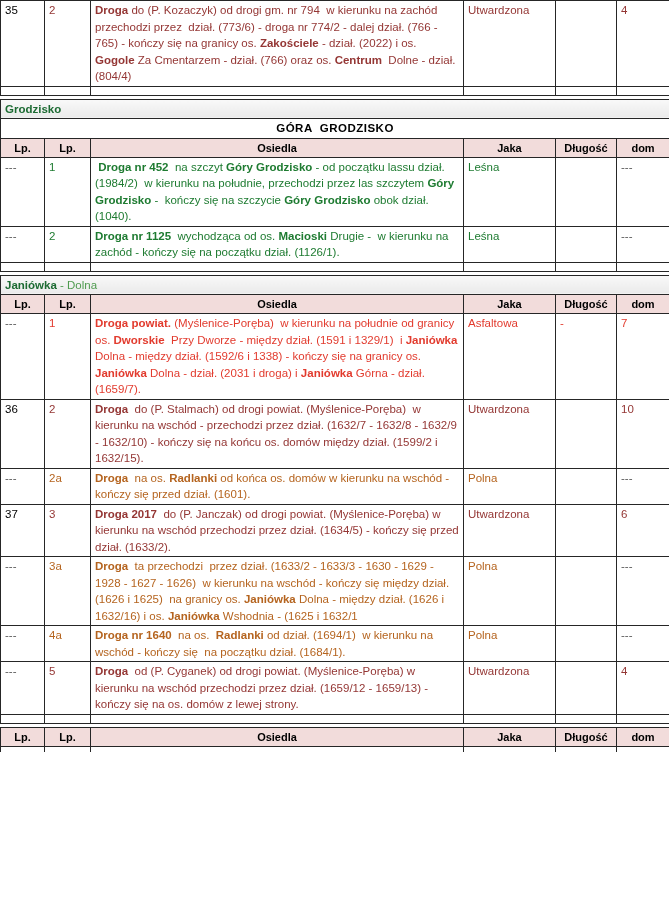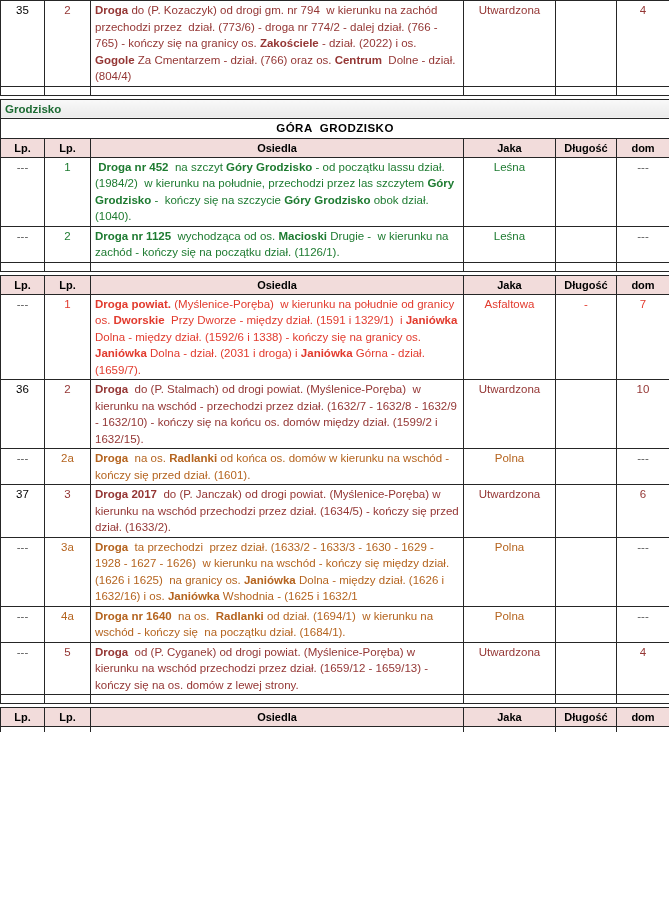--- a/index.html
+++ b/index.html
@@ -21,21 +21,21 @@
     letter-spacing:.5px;padding:13px 120px 13px 10px;white-space:pre;
   }
   td.band-cell{
     background:linear-gradient(#f9f9f9,#eaeaea);
     font-size:15px;line-height:19px;padding:3px 4px 3px 100px;white-space:pre;
   }
   td.band-cell .band-bold{font-weight:bold;}
   tr.hdr td{
     font-weight:bold;font-size:11px;line-height:14px;text-align:center;padding:2px;
   }
-  td.num-cell{text-align:center;padding:1px 2px;}
+  td.num-cell{text-align:left;padding:1px 2px;}
   td.osiedla-cell{white-space:pre-wrap;padding:1px 5px;}
   tr.spacer td{height:8px;padding:0;}
   tr.tail td{height:5px;padding:0;border-bottom:none;}
   b{font-weight:bold;}
 </style>
 </head>
 <body>
 
 <div id="page">
     <table class="tbl">
@@ -119,20 +119,23 @@
     <table class="tbl">
       <colgroup>
         <col style="width: 44px;">
         <col style="width: 46px;">
         <col style="width: 373px;">
         <col style="width: 92px;">
         <col style="width: 61px;">
         <col style="width: 53px;">
       </colgroup>
       <tbody>
+        <tr>
+          <td class="band-cell" colspan="6"><span class="band-bold" style="color: rgb(29, 107, 51);">Janiówka</span><span class="band-light" style="color: rgb(79, 155, 79);"> - Dolna</span></td>
+        </tr>
         <tr class="hdr">
           <td style="background: rgb(242, 220, 219);">Lp.</td>
           <td style="background: rgb(242, 220, 219);">Lp.</td>
           <td style="background: rgb(242, 220, 219);">Osiedla</td>
           <td style="background: rgb(242, 220, 219);">Jaka</td>
           <td style="background: rgb(242, 220, 219);">Długość</td>
           <td style="background: rgb(242, 220, 219);">dom</td>
         </tr>
         <tr>
           <td class="num-cell" style="color: rgb(89, 89, 89);">---</td>

